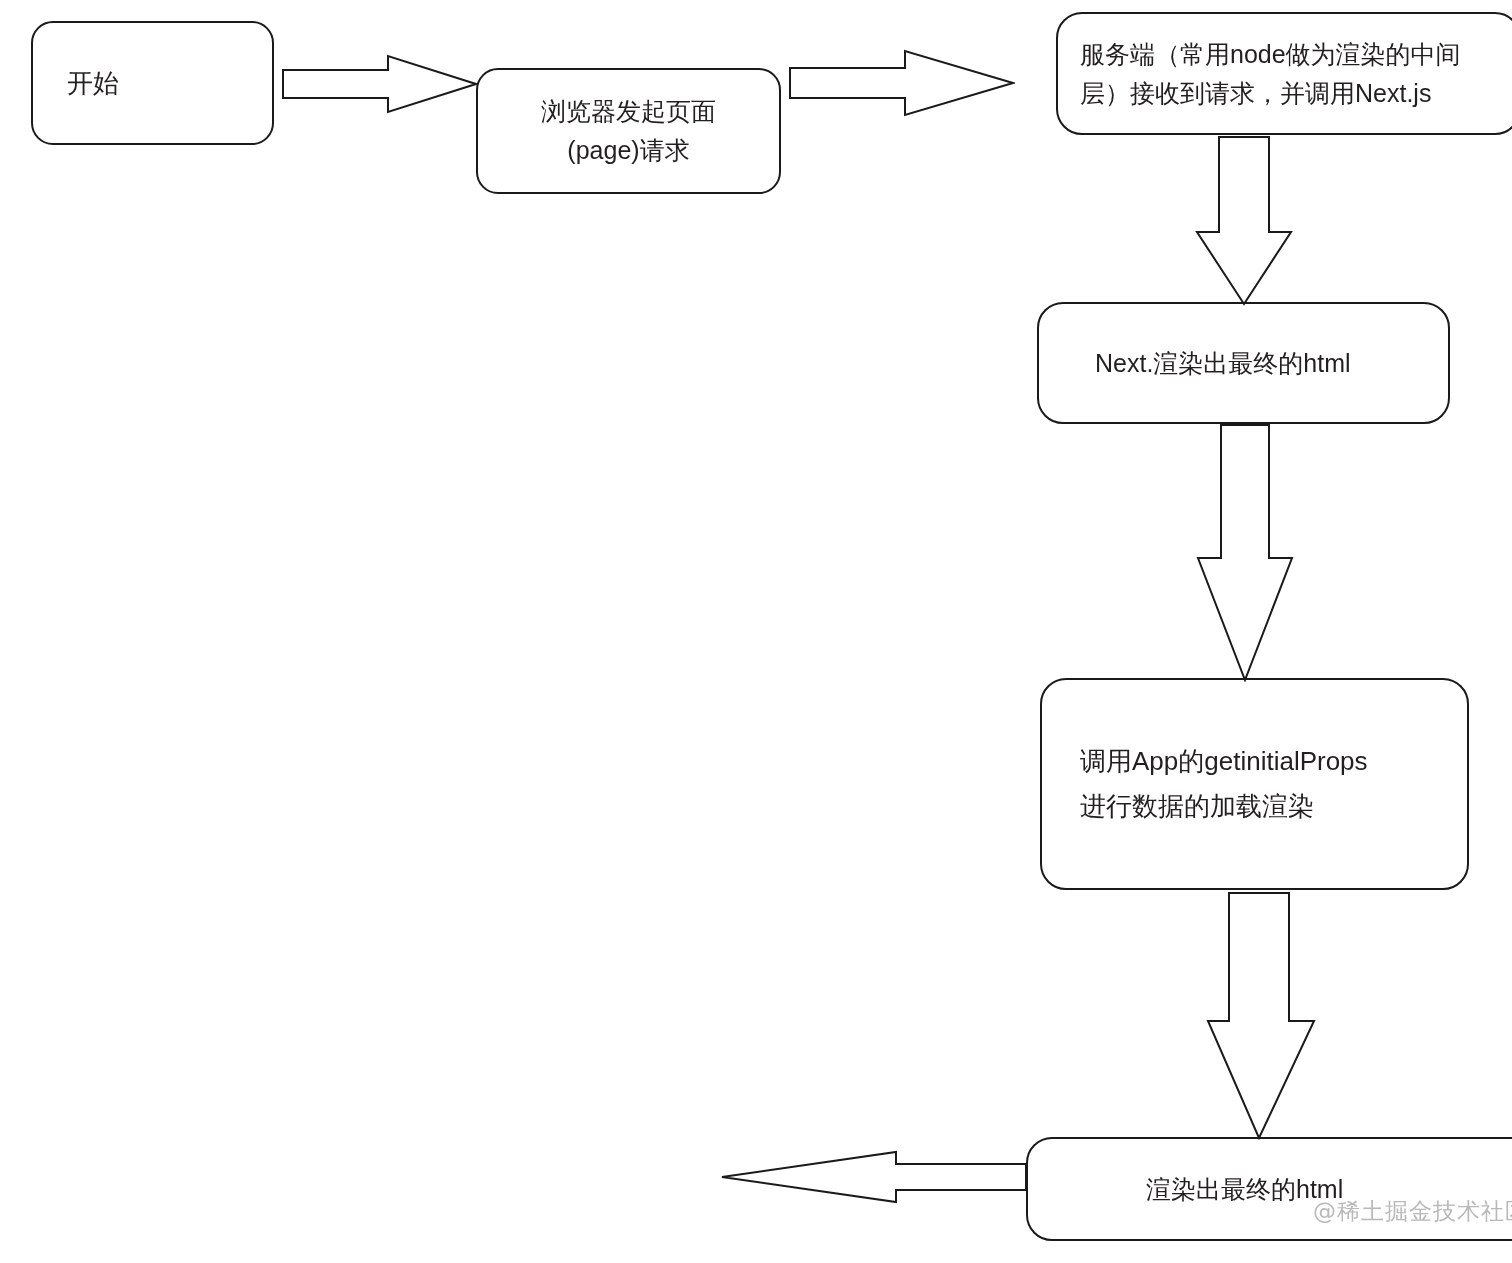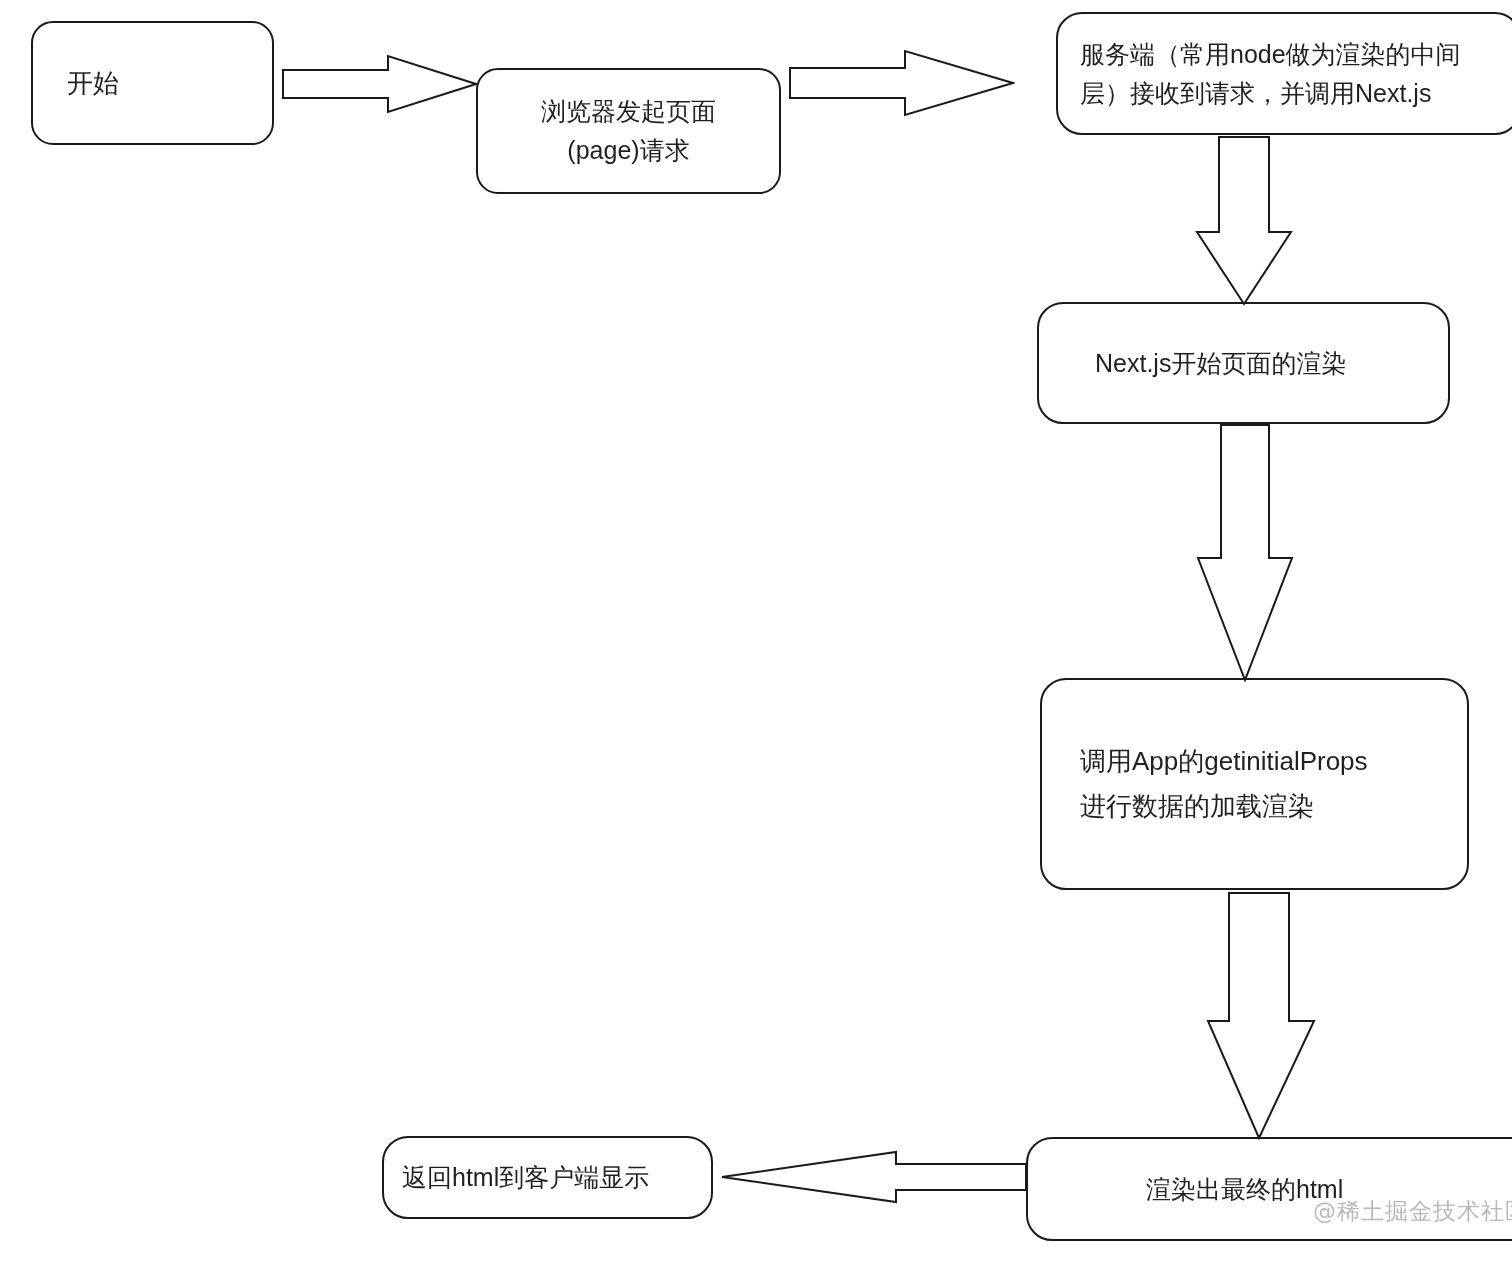--- a/index.html
+++ b/index.html
@@ -126,35 +126,32 @@
     <span class="node-text">浏览器发起页面
 (page)请求</span>
   </div>
 
   <div class="node align-left" id="node-server-receive">
     <span class="node-text">服务端（常用node做为渲染的中间
 层）接收到请求，并调用Next.js</span>
   </div>
 
   <div class="node align-left" id="node-nextjs-render">
-    <span class="node-text">Next.js开始页面的渲染</span>
+    <span class="node-text">Next.渲染出最终的html</span>
   </div>
 
   <div class="node align-left" id="node-getinitialprops">
     <span class="node-text">调用App的getinitialProps
 进行数据的加载渲染</span>
   </div>
 
   <div class="node align-left" id="node-final-html">
     <span class="node-text">渲染出最终的html</span>
   </div>
 
-  <div class="node align-left" id="node-return-html">
-    <span class="node-text">返回html到客户端显示</span>
-  </div>
 
   <div class="arrow" id="arrow-start-to-browser">
     <svg viewBox="0 0 196 64" width="196" height="64">
       <polygon class="arrow-shape" points="1,18 106,18 106,4 194,32 106,60 106,46 1,46"></polygon>
     </svg>
   </div>
 
   <div class="arrow" id="arrow-browser-to-server">
     <svg viewBox="0 0 226 74" width="226" height="74">
       <polygon class="arrow-shape" points="1,22 116,22 116,5 224,37 116,69 116,52 1,52"></polygon>

